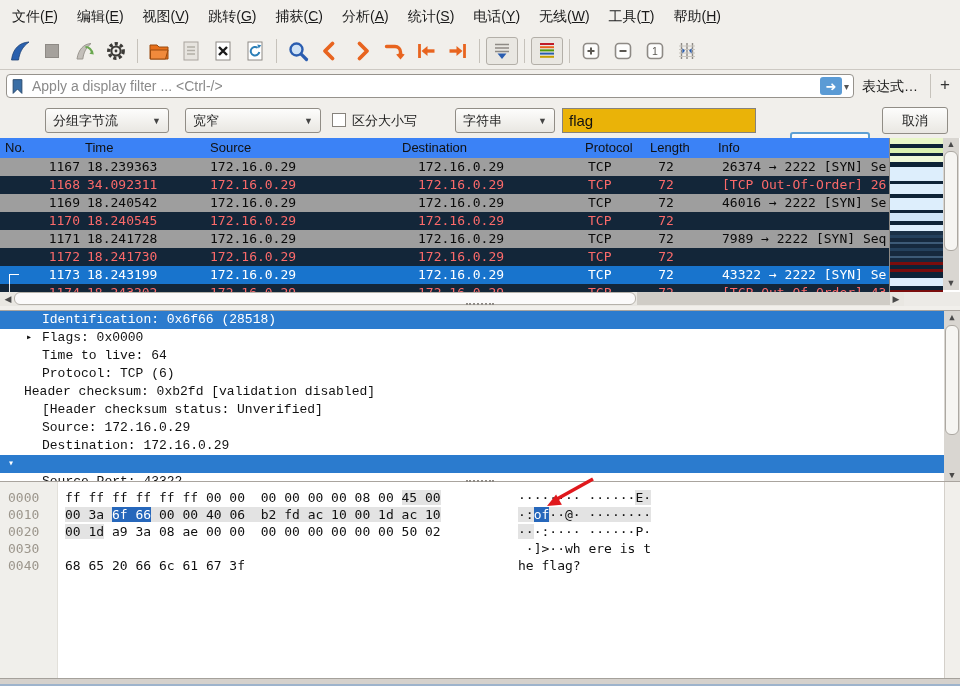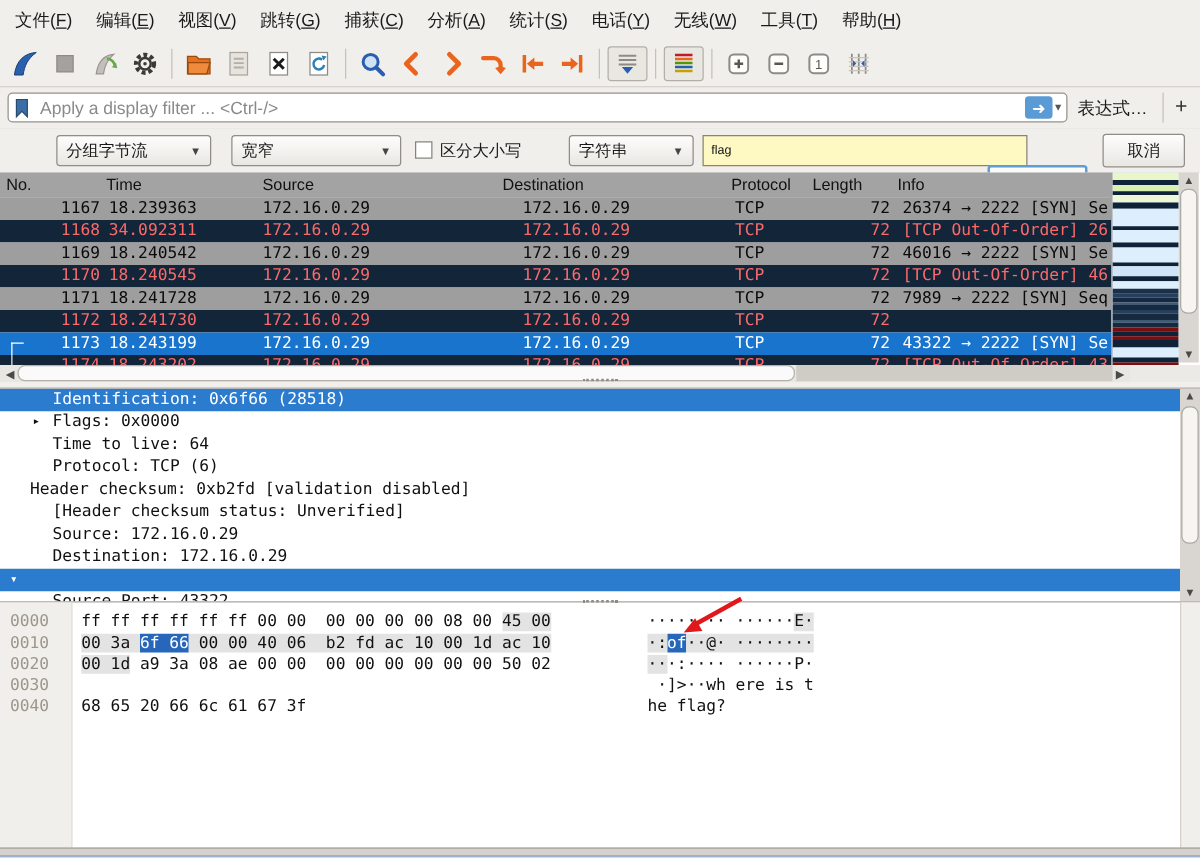--- a/index.html
+++ b/index.html
@@ -33,60 +33,60 @@
   #add-filter{position:absolute;left:940px;top:5px;font-size:17px;color:#333;}
   
   #findbar{left:0;top:103px;width:960px;height:35px;background:#f1efeb;border-bottom:1px solid #b7b3ac;}
   .dropdown{position:absolute;top:5px;height:25px;box-sizing:border-box;border:1px solid #918d86;
             border-radius:3px;background:linear-gradient(#fdfdfc,#e9e7e2);display:flex;align-items:center;
             justify-content:space-between;padding:0 7px;font-size:13px;color:#1a1a1a;}
   .dropdown .dd-caret{font-size:9px;color:#444;margin-left:8px;}
   #find-case{position:absolute;left:332px;top:10px;width:14px;height:14px;background:#fff;
              border:1px solid #86827c;box-sizing:border-box;}
   #case-label{position:absolute;left:352px;top:9px;font-size:13px;color:#1a1a1a;}
-  #find-input{position:absolute;left:562px;top:5px;width:260px;height:25px;box-sizing:border-box;
-              border:1px solid #86827c;background:#fef9c3;font-size:10px;color:#111;padding:0 6px;outline:none;}
+  #find-input{position:absolute;left:562px;top:5px;width:194px;height:25px;box-sizing:border-box;
+              border:1px solid #86827c;background:#eab308;font-size:15px;color:#111;padding:0 6px;outline:none;}
   .fbtn{position:absolute;top:4px;height:27px;box-sizing:border-box;border-radius:3px;font-size:13px;
         color:#1a1a1a;background:linear-gradient(#fdfdfc,#e9e7e2);display:flex;align-items:center;justify-content:center;}
   #find-btn{left:790px;width:80px;border:2px solid #5d9fd4;margin-top:25px;}
   #cancel-btn{left:882px;width:66px;border:1px solid #918d86;}
   
   #plist{left:0;top:138px;width:960px;height:168px;background:#fff;}
-  #plist-header{position:absolute;left:0;top:0;width:889px;height:20px;background:#a3a3a3;
+  #plist-header{position:absolute;left:0;top:0;width:889px;height:20px;background:#3b82f6;
                 border-bottom:1px solid #c2beb8;font-size:13px;color:#111;overflow:hidden;}
   .hdr-cell{position:absolute;top:2px;white-space:nowrap;}
   #plist-rows{position:absolute;left:0;top:20px;width:889px;height:134px;overflow:hidden;
               font-family:"DejaVu Sans Mono","Liberation Mono",monospace;font-size:13px;}
   .p-row{position:absolute;left:0;width:889px;height:18px;line-height:18px;white-space:nowrap;overflow:hidden;}
   .p-row.gray{background:#9e9e9e;color:#0a0a0a;}
   .p-row.bad{background:#132639;color:#fb6a6a;}
   .p-row.selected{background:#1874cd;color:#fff;}
   .p-row span{position:absolute;top:0;}
   .c-no{left:0;width:80px;text-align:right;}
   .c-time{left:87px;}.c-src{left:210px;}.c-dst{left:418px;}.c-proto{left:588px;}
-  .c-len{left:652px;width:60px;text-align:right;}.c-info{left:722px;}
+  .c-len{left:636px;width:60px;text-align:center;}.c-info{left:722px;}
   .bracket{position:absolute;left:9px;top:8px;width:9px;height:9px;border-left:1px solid #fff;border-top:1px solid #fff;}
   .bracket-cont{position:absolute;left:9px;top:0;width:1px;height:10px;background:#e9e9e9;}
   #minimap{position:absolute;left:889px;top:0;width:53px;height:154px;overflow:hidden;
            border-left:1px solid #8e8a85;background:#dceafb;}
   #minimap .stripe{width:100%;}
   
   .sb-arrow{position:absolute;font-size:9px;color:#4a4a4a;text-align:center;width:16px;line-height:13px;}
   #pl-vscroll{position:absolute;left:943px;top:0;width:16px;height:152px;background:#d9d6d1;}
   #pl-vthumb{position:absolute;left:1px;top:13px;width:14px;height:100px;background:#f6f5f2;
              border:1px solid #aca8a2;border-radius:6px;box-sizing:border-box;}
   #pl-hscroll{position:absolute;left:0;top:154px;width:904px;height:14px;background:#e9e7e2;}
   #pl-hthumb{position:absolute;left:14px;top:0px;width:622px;height:13px;background:#fbfafa;
              border:1px solid #b5b1aa;border-radius:6px;box-sizing:border-box;}
   #pl-htrack{position:absolute;left:637px;top:0;width:253px;height:13px;background:#cfccc6;}
   #pl-corner{position:absolute;left:904px;top:154px;width:56px;height:14px;background:#eceae6;}
   
   #detail{left:0;top:310px;width:960px;height:171px;background:#fff;border-top:1px solid #a9a49e;overflow:hidden;
           font-family:"DejaVu Sans Mono","Liberation Mono",monospace;font-size:13px;color:#111;}
-  .d-line{position:absolute;left:0;width:944px;height:18px;line-height:18px;white-space:nowrap;overflow:hidden;}
+  .d-line{position:absolute;left:0;width:944px;height:18px;line-height:18px;white-space:nowrap;overflow:hidden;font-family:Liberation Mono, monospace;}
   .d-line.sel{background:#2b7bce;color:#fff;}
   .d-exp{position:absolute;font-size:10px;}
   #dt-vscroll{position:absolute;left:944px;top:0;width:16px;height:171px;background:#d9d6d1;}
   #dt-vthumb{position:absolute;left:1px;top:14px;width:14px;height:110px;background:#f6f5f2;
              border:1px solid #aca8a2;border-radius:6px;box-sizing:border-box;}
   .split-dots{position:absolute;left:466px;width:28px;height:3px;border-top:2px dotted #8e8a85;}
   
   #hexpane{left:0;top:481px;width:960px;height:197px;background:#fff;border-top:1px solid #a9a49e;
            font-family:"DejaVu Sans Mono","Liberation Mono",monospace;font-size:13px;}
   #hex-gutter{position:absolute;left:0;top:0;width:57px;height:197px;background:#f0efeb;border-right:1px solid #e2e0da;}
@@ -327,21 +327,20 @@
         <span class="c-len">72</span>
         <span class="c-info">46016 → 2222 [SYN] Se</span>
       </div>
       <div class="p-row bad" style="top: 54px;">
         <span class="c-no">1170</span>
         <span class="c-time">18.240545</span>
         <span class="c-src">172.16.0.29</span>
         <span class="c-dst">172.16.0.29</span>
         <span class="c-proto">TCP</span>
         <span class="c-len">72</span>
-        <span class="c-info">[TCP Out-Of-Order] 46</span>
       </div>
       <div class="p-row gray" style="top: 72px;">
         <span class="c-no">1171</span>
         <span class="c-time">18.241728</span>
         <span class="c-src">172.16.0.29</span>
         <span class="c-dst">172.16.0.29</span>
         <span class="c-proto">TCP</span>
         <span class="c-len">72</span>
         <span class="c-info">7989 → 2222 [SYN] Seq</span>
       </div>

